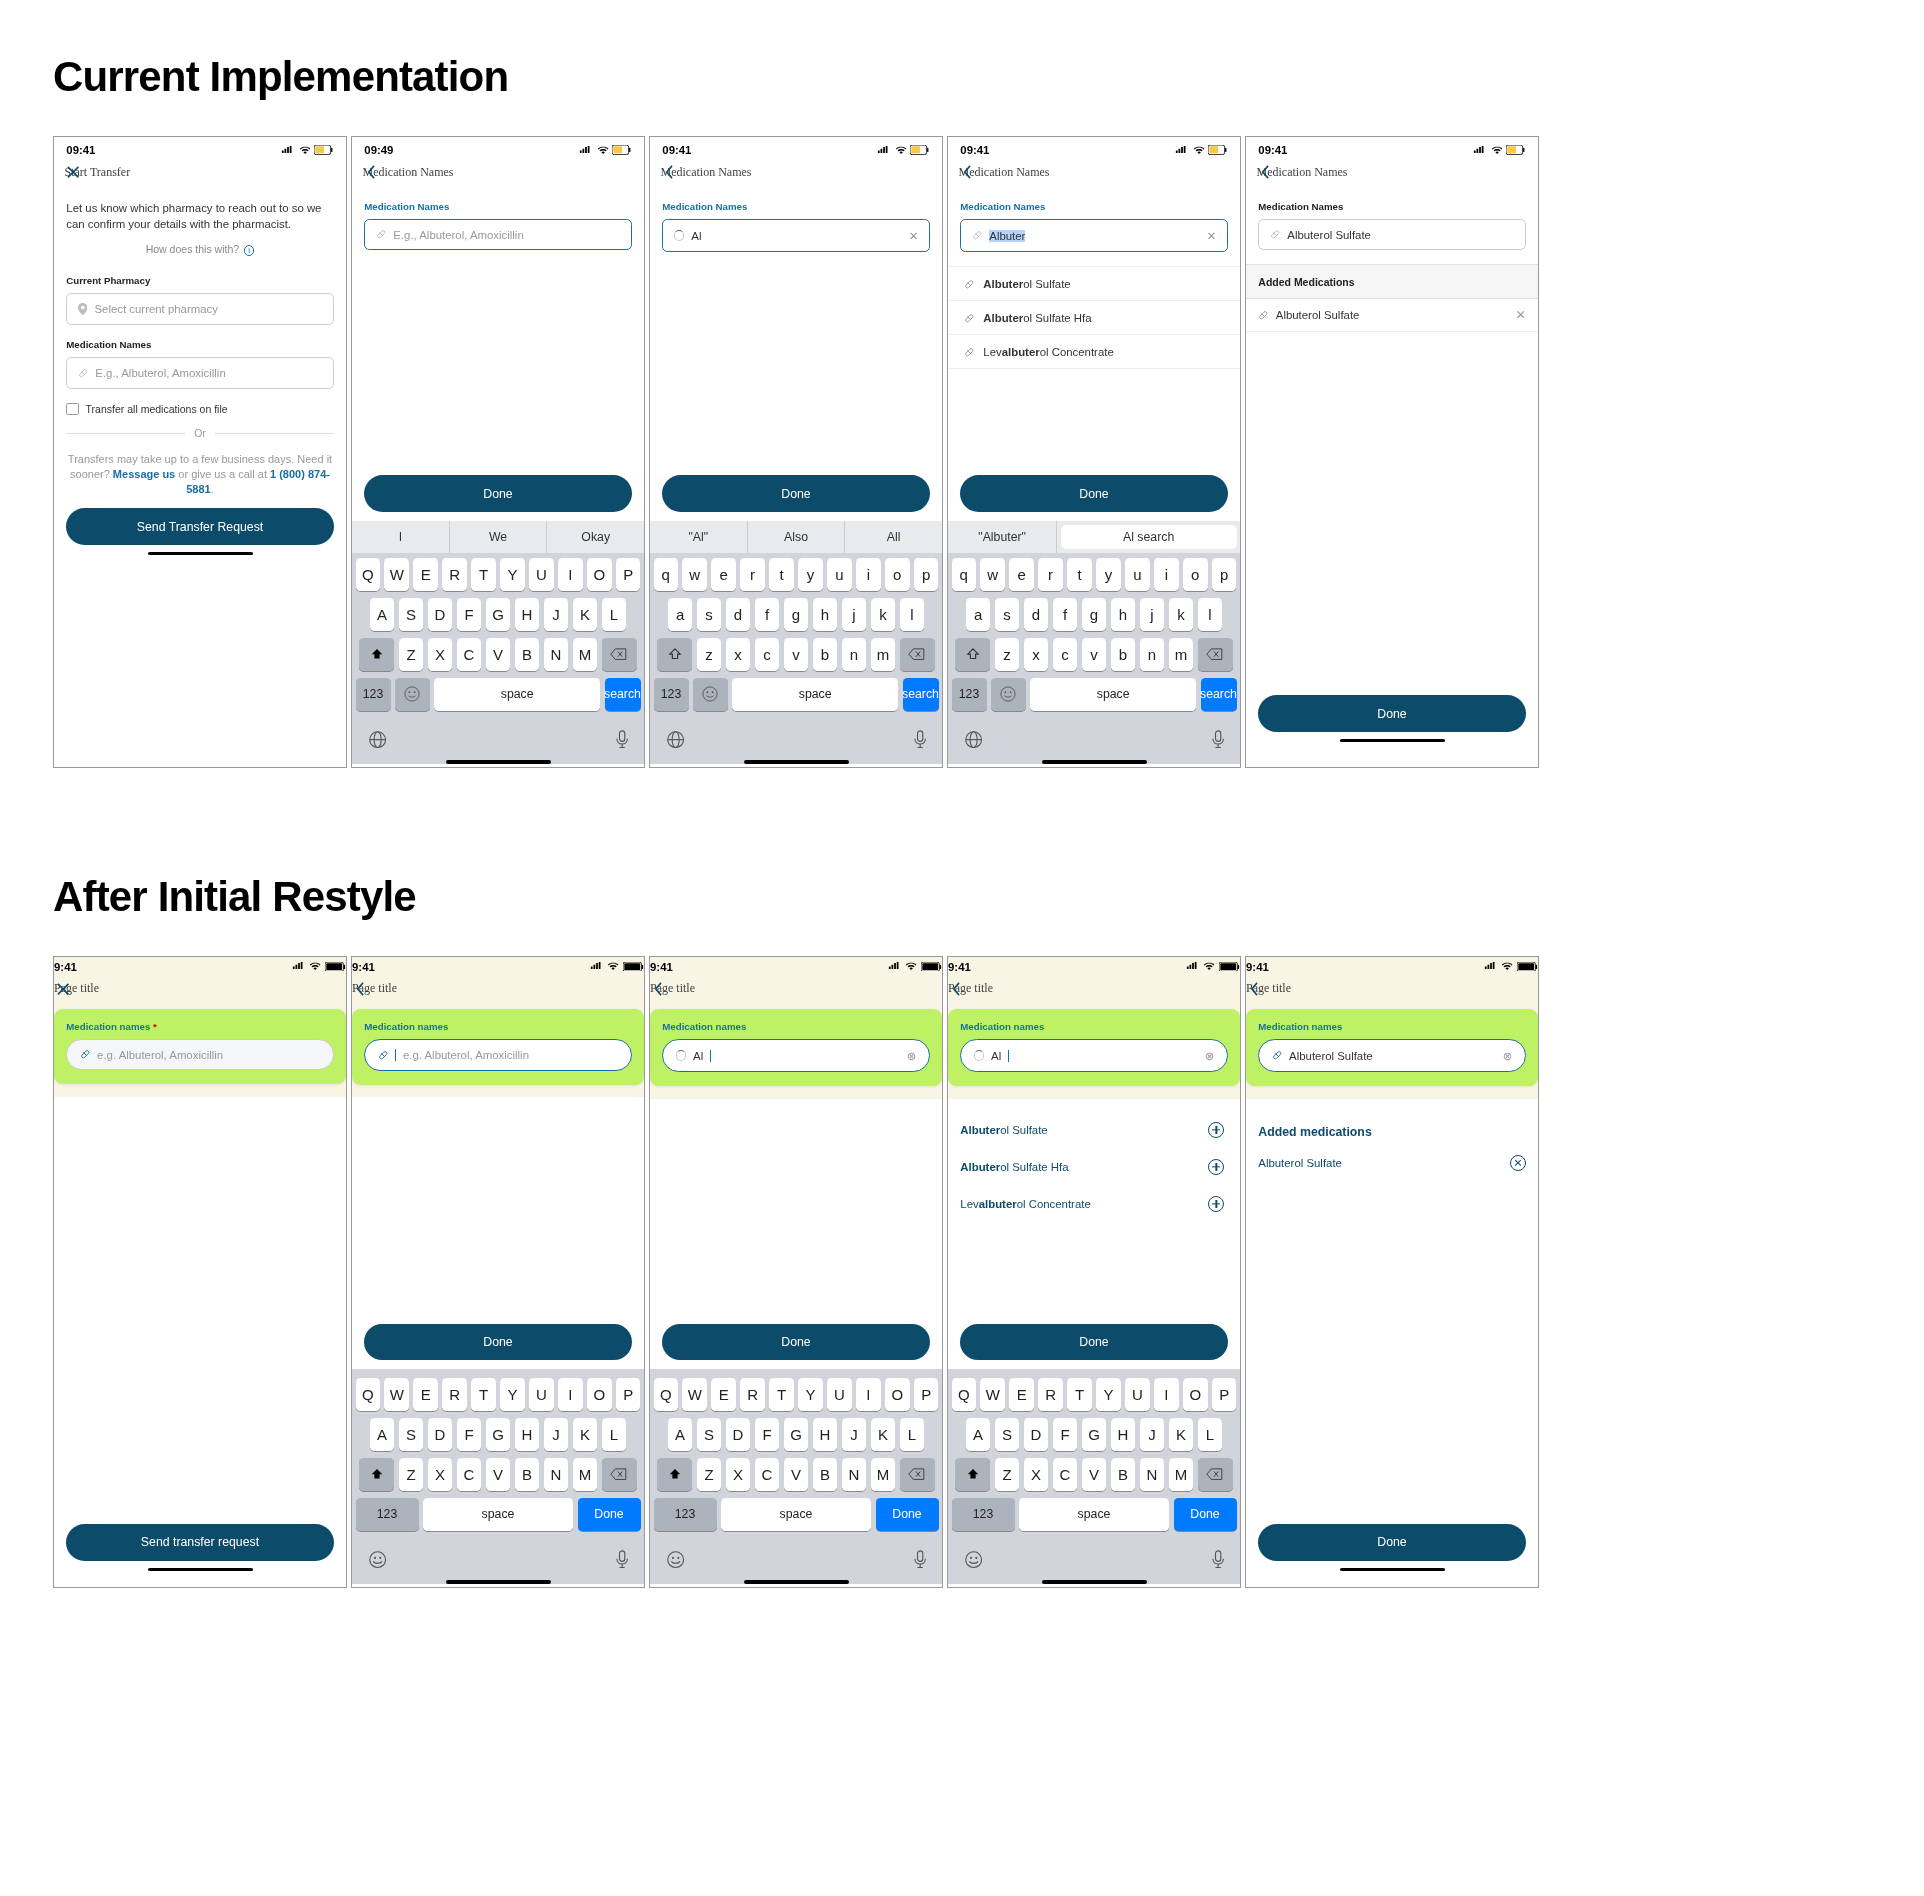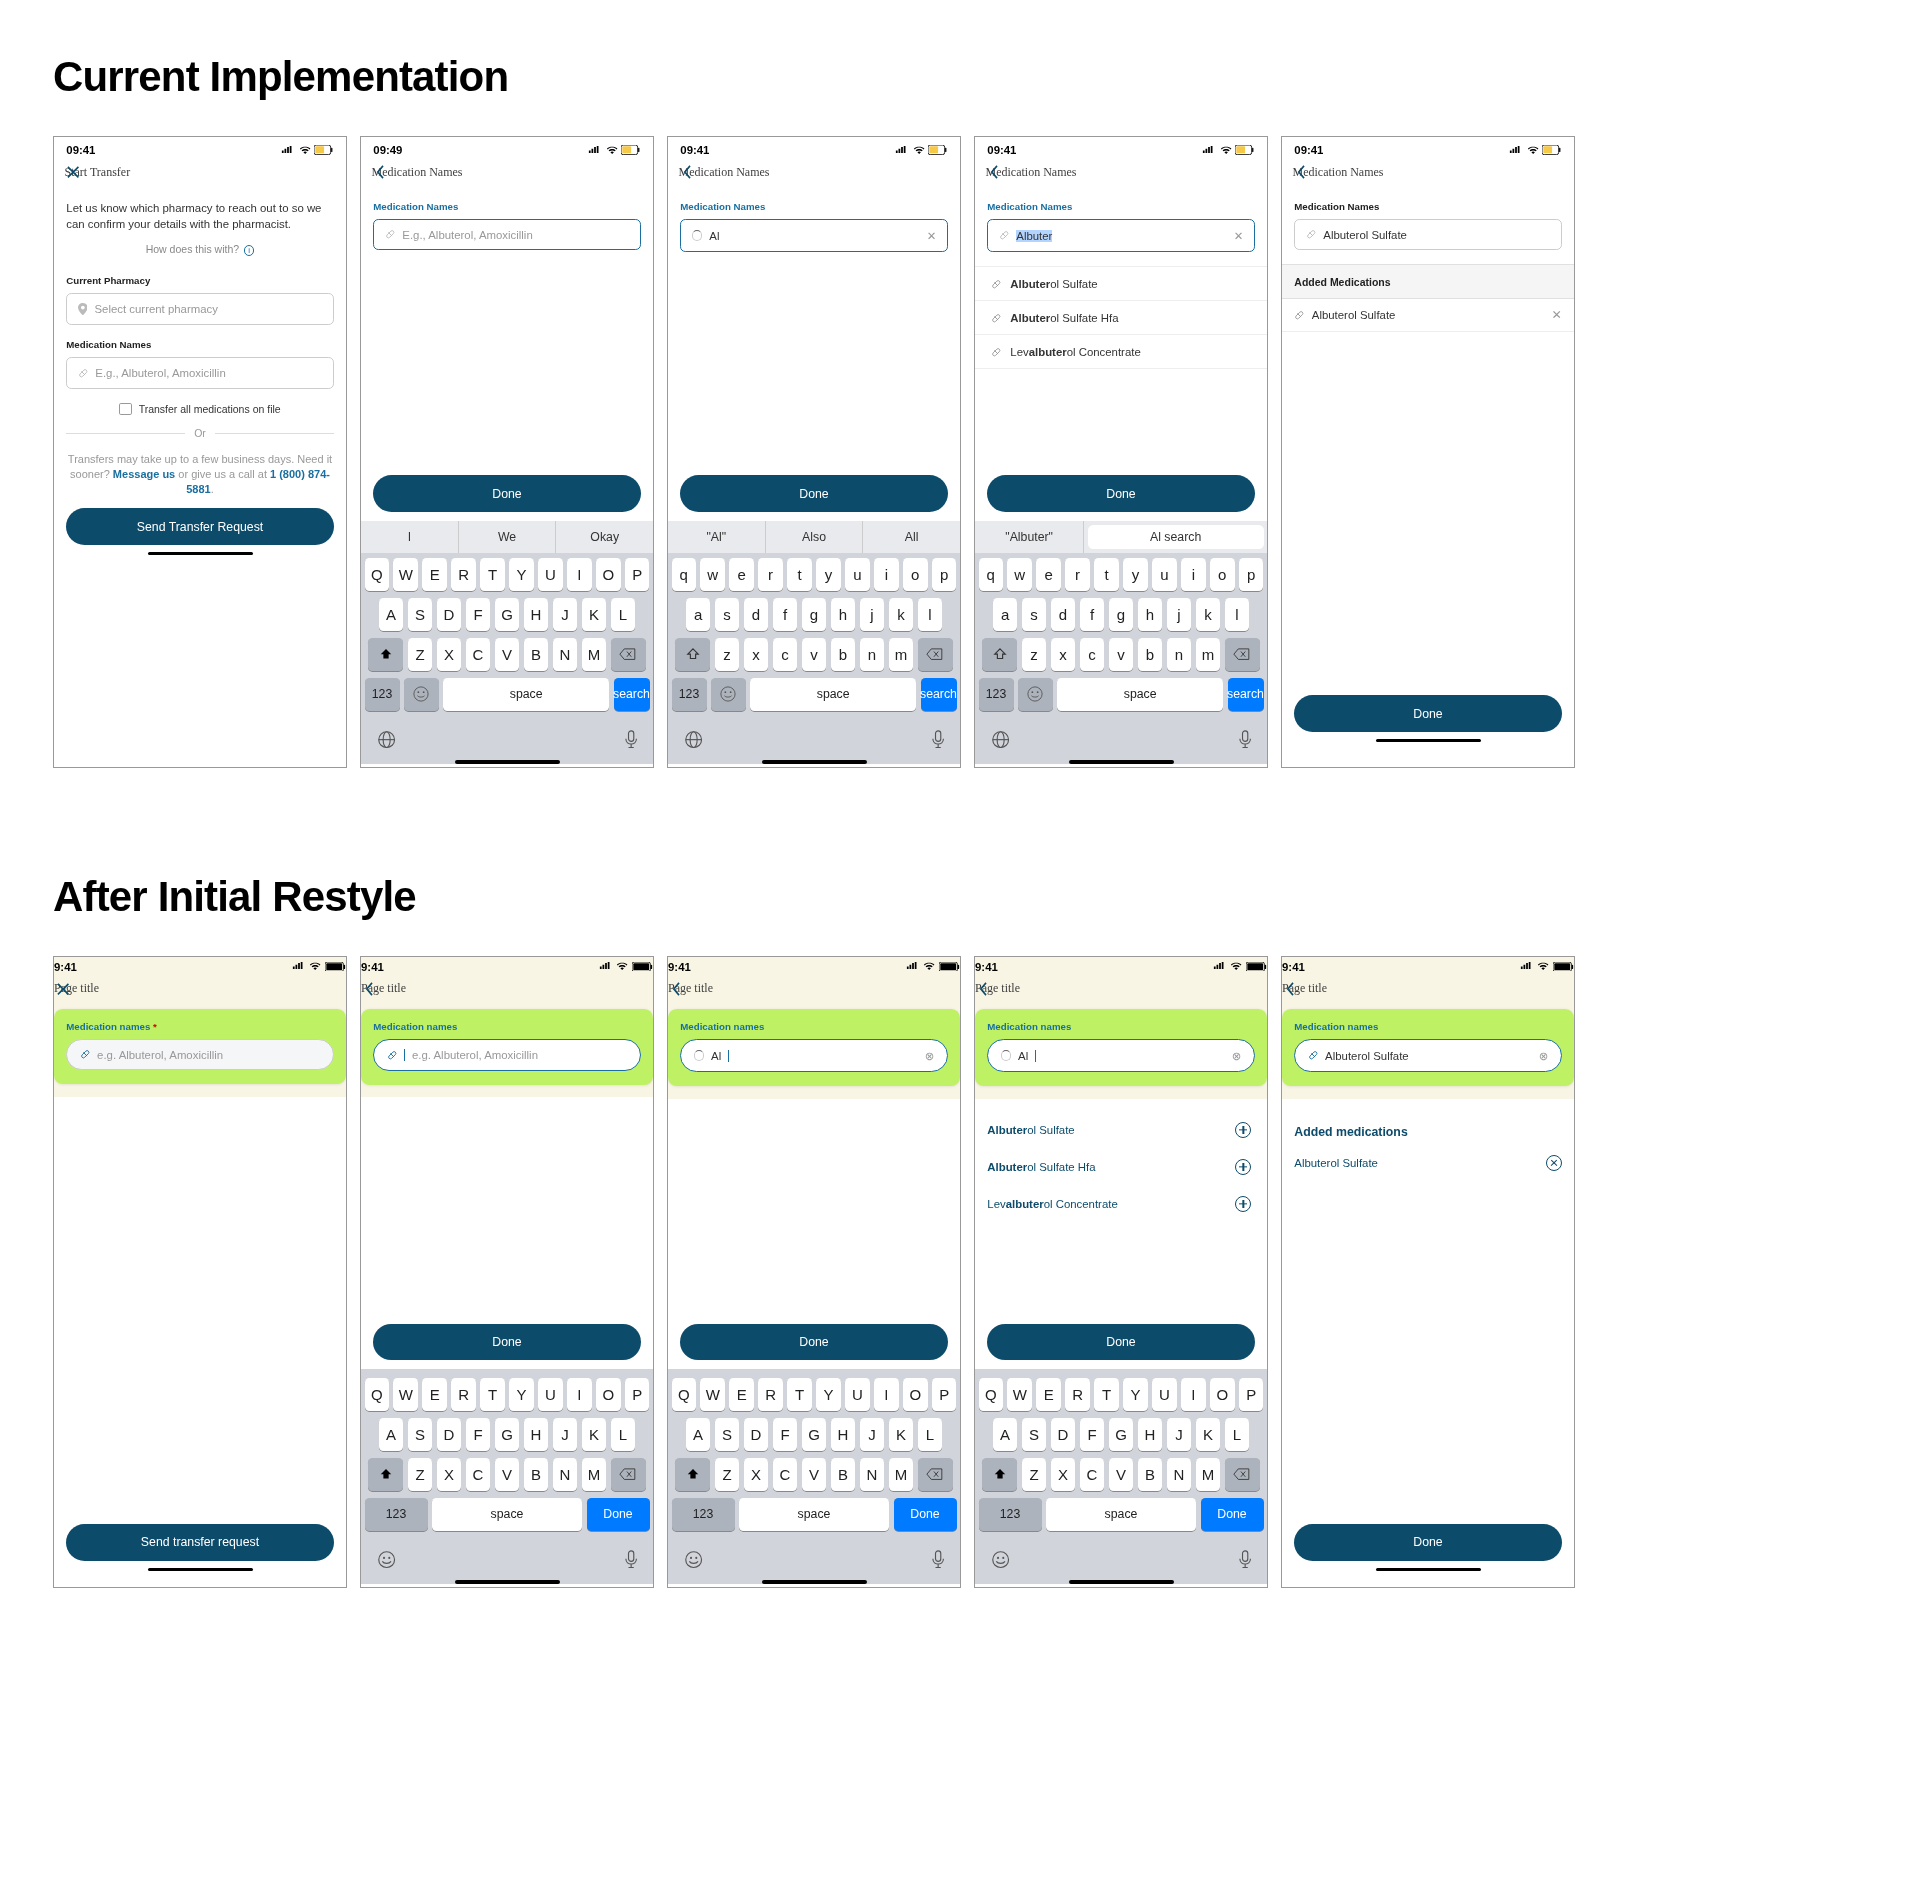--- a/index.html
+++ b/index.html
@@ -1,20 +1,20 @@
 <!DOCTYPE html>
 <html style="font-size:14px"><head>
 <meta charset="utf-8">
 <style>
   * { box-sizing: border-box; margin: 0; padding: 0; }
   body { font-family: -apple-system, BlinkMacSystemFont, "Segoe UI", sans-serif; background: #fff; padding: 53px; }
   
   h1.section { font-size: 42px; font-weight: 700; letter-spacing: -0.02em; margin-bottom: 35px; }
   
-  .row { display: flex; gap: 13px; margin-bottom: 105px; }
+  .row { display: flex; gap: 4px; margin-bottom: 105px; }
   
   .phone { width: 294px; height: 632px; border: 0.9px solid #999; background: #fff; display: flex; flex-direction: column; position: relative; overflow: hidden; }
   
   .status-bar { display: flex; justify-content: space-between; align-items: center; padding: 7px 12.3px 3.5px; font-size: 11.4px; font-weight: 600; }
   .status-icons { display: flex; align-items: center; gap: 3.5px; }
   .status-icons svg { display: block; }
   
   .nav { display: flex; align-items: center; padding: 5.3px 10.5px 8.8px; position: relative; }
   .nav-title { flex: 1; text-align: left; font-family: Georgia, serif; font-size: 12px; color: #404040; font-weight: 500; }
   .nav-close, .nav-back { width: 17.6px; height: 17.6px; position: absolute; left: 10.5px; display: flex; align-items: center; justify-content: center; color: #0d4b6b; }
@@ -31,21 +31,21 @@
   
   .input { border: 0.9px solid #ccc; border-radius: 5.3px; padding: 8.8px 10.5px; font-size: 11.4px; color: #999; display: flex; align-items: center; gap: 7px; margin-bottom: 14px; background:#fff; }
   .input.active { border-color: #1a6fa0; }
   .input .val { color: #333; }
   .input .hl { background: #b3d4ff; }
   .input .clear { margin-left:auto; color:#999; }
   .input .cursor { display:inline-block; width:0.9px; height:12.3px; background:#1a6fa0; vertical-align:middle; }
   
   .input.pill { border-radius: 19.3px; padding: 8.8px 12.3px; }
   
-  .check-row { display:flex; align-items:center; gap:7px; font-size:10.5px; color:#333; margin-bottom:12.3px;justify-content:center; }
+  .check-row { display:flex; align-items:center; gap:7px; font-size:10.5px; color:#333; margin-bottom:12.3px; }
   .check-row .box { width:12.3px; height:12.3px; border:0.9px solid #999; border-radius:1.8px; }
   
   .or-sep { display:flex; align-items:center; gap:8.8px; font-size:10.5px; color:#999; margin-bottom:12.3px; }
   .or-sep::before, .or-sep::after { content:""; flex:1; height:0.9px; background:#ddd; }
   
   .fine { font-size:11px; color:#999; text-align:center; line-height:1.4; margin-bottom:10.5px; }
   .fine .lnk { color:#1a6fa0; font-weight:600; }
   
   .btn { background:#0d4b6b; color:#fff; border:none; border-radius:19.3px; padding:11.4px; font-size:12.3px; font-weight:500; width:100%; text-align:center; }
   

